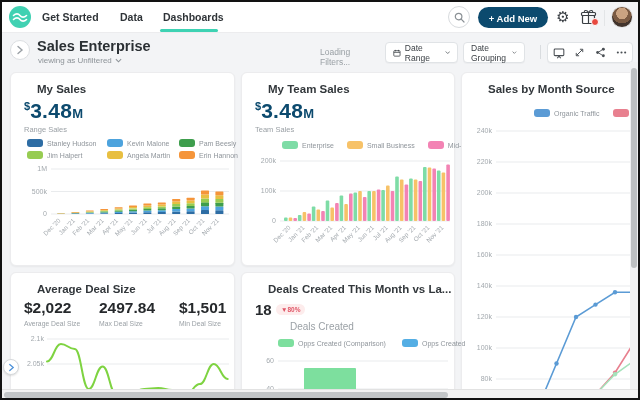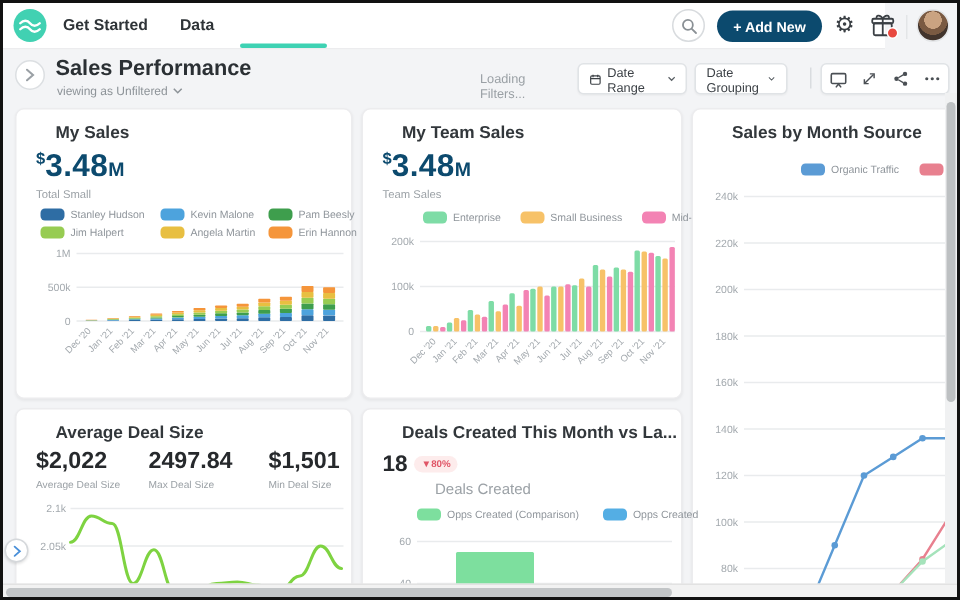--- a/index.html
+++ b/index.html
@@ -73,20 +73,21 @@
 
   <div class="navbar">
     <div class="logo">
       <svg width="22" height="22" viewBox="0 0 22 22">
         <path d="M4.5 9.5c2.2-2.2 4.8-2.2 6.5 0s4.3 2.2 6.5 0" stroke="#fff" stroke-width="1.6" fill="none" stroke-linecap="round"></path>
         <path d="M4.5 13.5c2.2-2.2 4.8-2.2 6.5 0s4.3 2.2 6.5 0" stroke="#fff" stroke-width="1.6" fill="none" stroke-linecap="round"></path>
       </svg>
     </div>
     <span class="nav-item" style="left:40px">Get Started</span>
     <span class="nav-item" style="left:118px">Data</span>
+    <span class="nav-item" style="left:161px">Dashboards</span>
     <div class="tab-underline"></div>
 
     <div class="search-btn">
       <svg width="13" height="13" viewBox="0 0 13 13">
         <circle cx="5.6" cy="5.6" r="3.3" stroke="#8a9095" stroke-width="1.2" fill="none"></circle>
         <line x1="8.2" y1="8.2" x2="11" y2="11" stroke="#8a9095" stroke-width="1.2" stroke-linecap="round"></line>
       </svg>
     </div>
     <button class="add-new">+ Add New</button>
     <div class="gear">⚙</div>
@@ -102,21 +103,21 @@
     <div class="badge-dot"></div>
     <div class="nav-divider"></div>
     <div class="avatar"></div>
   </div>
 
   <div class="collapse-btn">
     <svg width="8" height="10" viewBox="0 0 8 10">
       <polyline points="2,1.5 6,5 2,8.5" stroke="#9aa0a5" stroke-width="1.4" fill="none" stroke-linecap="round"></polyline>
     </svg>
   </div>
-  <div class="page-title">Sales Performance</div>
+  <div class="page-title">Sales Enterprise</div>
   <div class="viewing">
     <span>viewing as Unfiltered</span>
     <svg width="7" height="5" viewBox="0 0 8 5">
       <polyline points="1,1 4,4 7,1" stroke="#8d9398" stroke-width="1.2" fill="none"></polyline>
     </svg>
   </div>
   <div class="loading">Loading Filters...</div>
 
   <div class="hbtn" style="left:383px;width:73px">
     <svg width="10" height="10" viewBox="0 0 10 10">
@@ -168,21 +169,21 @@
           <circle cx="12.5" cy="8" r="1.3" fill="#4a4f54"></circle>
       </svg>
     </span>
   </div>
 
   <div class="card" style="left:8px;top:70px;width:225px;height:194px">
     <div class="card-title">My Sales</div>
     <div class="kpi">
       <span class="cur">$</span><span class="num">3.48</span><span class="unit">M</span>
     </div>
-    <div class="kpi-sub">Total Small</div>
+    <div class="kpi-sub">Range Sales</div>
     <div class="abs" style="left:16px;top:66px;display:grid;grid-template-columns:80px 72px 58px;row-gap:4px">
         <span class="lg-item">
           <span class="lg-swatch" style="background:#2e6da4"></span>
           <span class="lg-label">Stanley Hudson</span>
         </span>
         <span class="lg-item">
           <span class="lg-swatch" style="background:#4da3dd"></span>
           <span class="lg-label">Kevin Malone</span>
         </span>
         <span class="lg-item">

